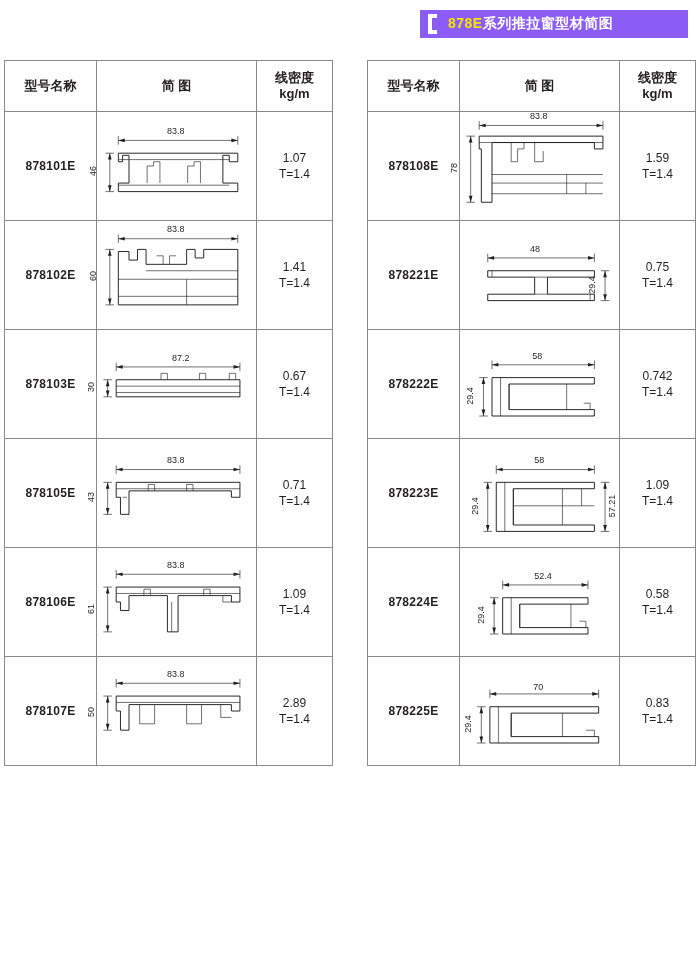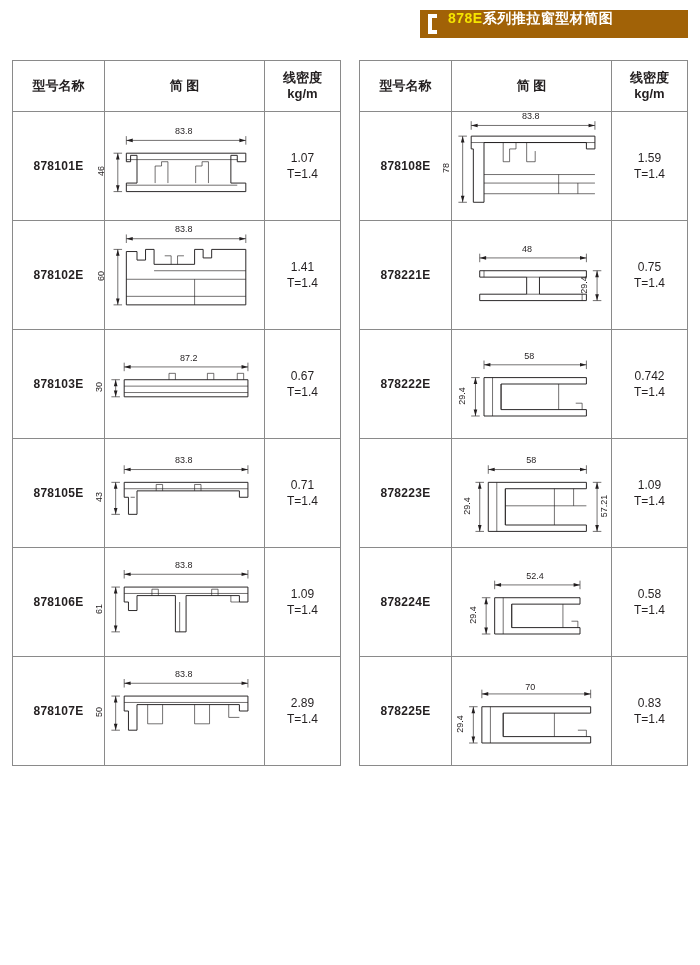--- a/index.html
+++ b/index.html
@@ -16,22 +16,23 @@
     overflow: hidden;
   }
 
   
   .header {
     position: absolute;
     top: 10px;
     left: 420px;
     width: 268px;
     height: 28px;
-    background: #a16207;
+    background: #8b5cf6;
     display: flex;
+    align-items: center;
     padding-left: 18px;
     box-sizing: border-box;
   }
   .header-bracket {
     position: absolute;
     left: 8px;
     top: 4px;
     width: 9px;
     height: 20px;
     border-left: 4px solid #ffffff;
@@ -52,21 +53,21 @@
   }
 
   
   .tables {
     position: absolute;
     top: 60px;
     left: 0;
     width: 700px;
     display: flex;
     justify-content: space-between;
-    padding: 0 12px;
+    padding: 0 4px;
     box-sizing: border-box;
   }
   table.profile-table {
     border-collapse: collapse;
     table-layout: fixed;
     width: 328px;
   }
   table.profile-table th,
   table.profile-table td {
     border: 1px solid #8a8a8a;

